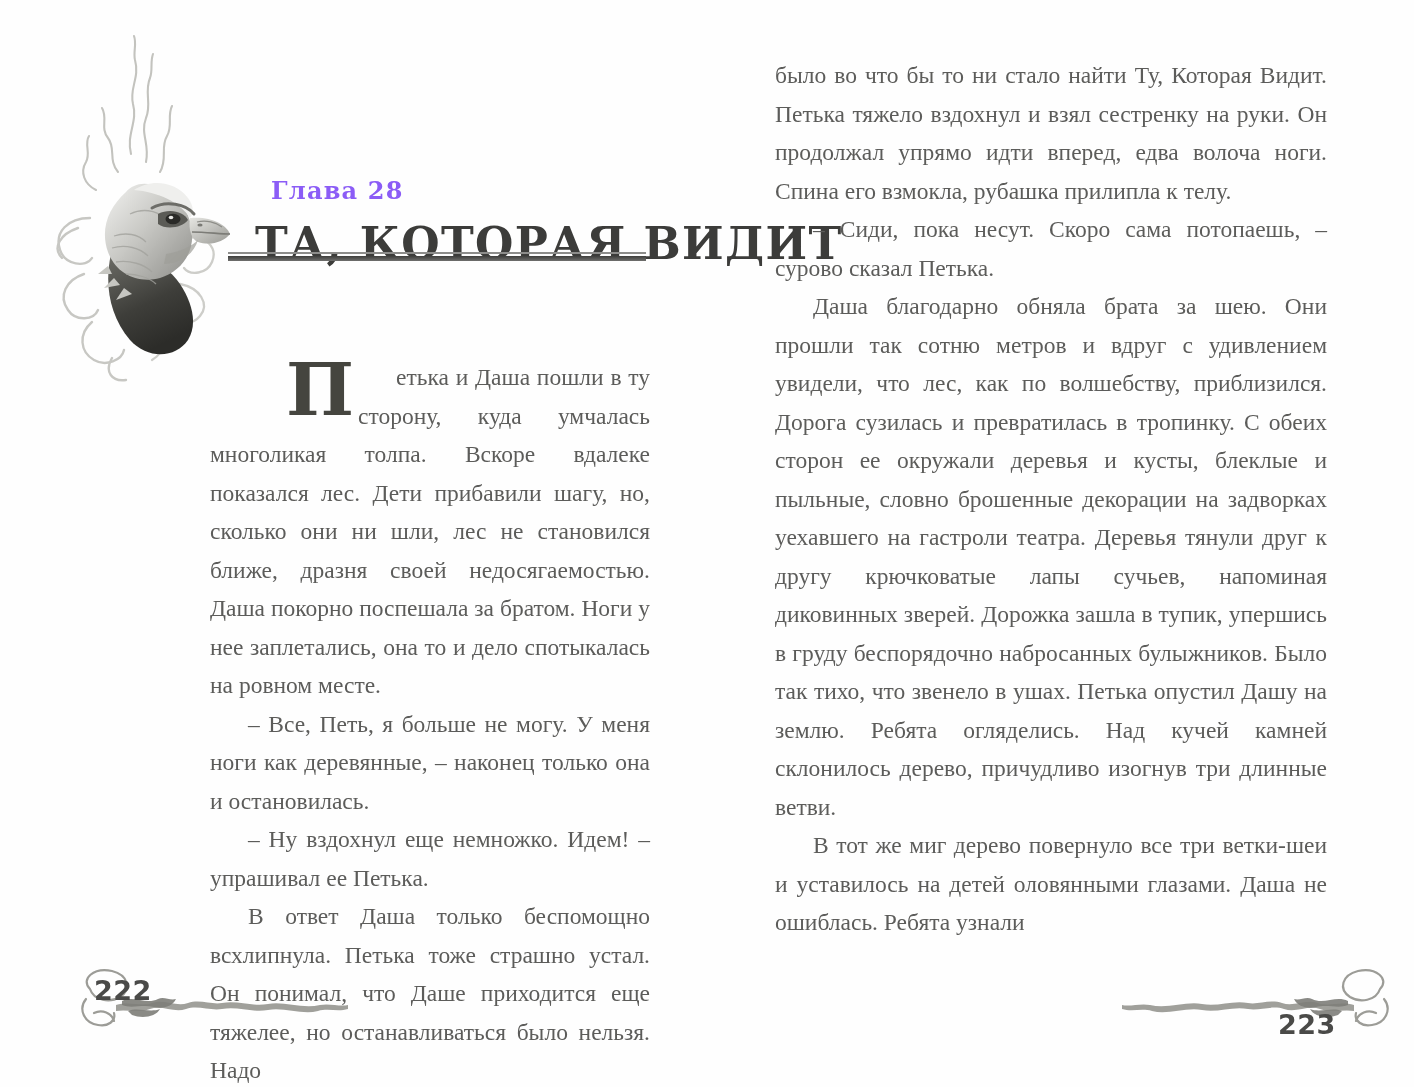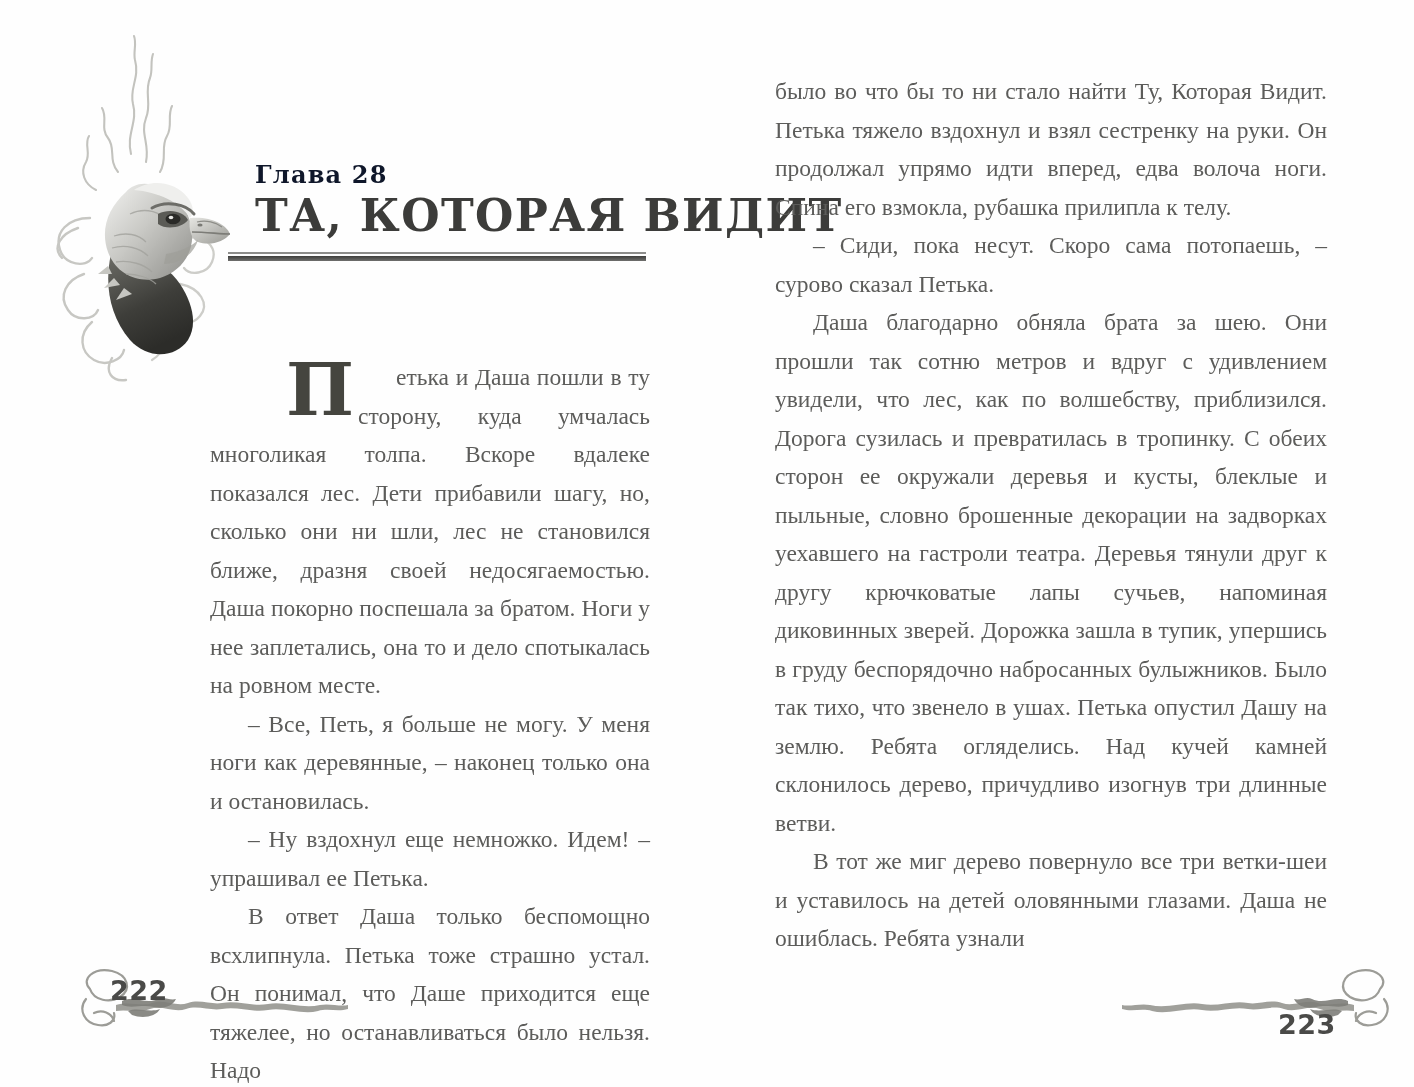--- a/index.html
+++ b/index.html
@@ -32,23 +32,23 @@
     position: absolute;
     left: 255px;
     top: 162px;
     width: 400px;
   }
   .chapter-number {
     font-family: "DejaVu Serif", "Liberation Serif", serif;
     font-size: 24px;
     font-weight: 700;
     letter-spacing: 1.2px;
-    color: #0f172a;
+    color: #8b5cf6;
     line-height: 1.05;
-    margin: 0;
+    margin: 16px;
   }
   .chapter-title {
     font-family: "DejaVu Serif", "Liberation Serif", serif;
     font-size: 44px;
     font-weight: 700;
     letter-spacing: 1.4px;
     color: #3c3c3a;
     line-height: 1.12;
     margin: 4px 0 0 0;
     white-space: nowrap;
@@ -85,21 +85,21 @@
     text-justify: inter-word;
     hyphens: manual;
   }
   .col-left {
     left: 210px;
     top: 358px;
     width: 440px;
   }
   .col-right {
     left: 775px;
-    top: 72px;
+    top: 56px;
     width: 552px;
   }
   .col p {
     margin: 0;
     text-indent: 38px;
   }
   .col p.noindent { text-indent: 0; }
 
   
   .dropcap-para {
@@ -118,21 +118,21 @@
 
   
   .folio {
     position: absolute;
     font-family: "DejaVu Sans", "Liberation Sans", sans-serif;
     font-size: 27px;
     font-weight: 700;
     color: #4a4a48;
     letter-spacing: 0.5px;
   }
-  .folio-left  { left: 110px; top: 975px; }
+  .folio-left  { left: 94px; top: 975px; }
   .folio-right { left: 1278px; top: 1009px; }
 
   .flourish {
     position: absolute;
     height: 70px;
     pointer-events: none;
   }
   .flourish-left  { left: 72px;  top: 965px; width: 290px; }
   .flourish-right { left: 1108px; top: 965px; width: 290px; transform: scaleX(-1); }
 </style>

